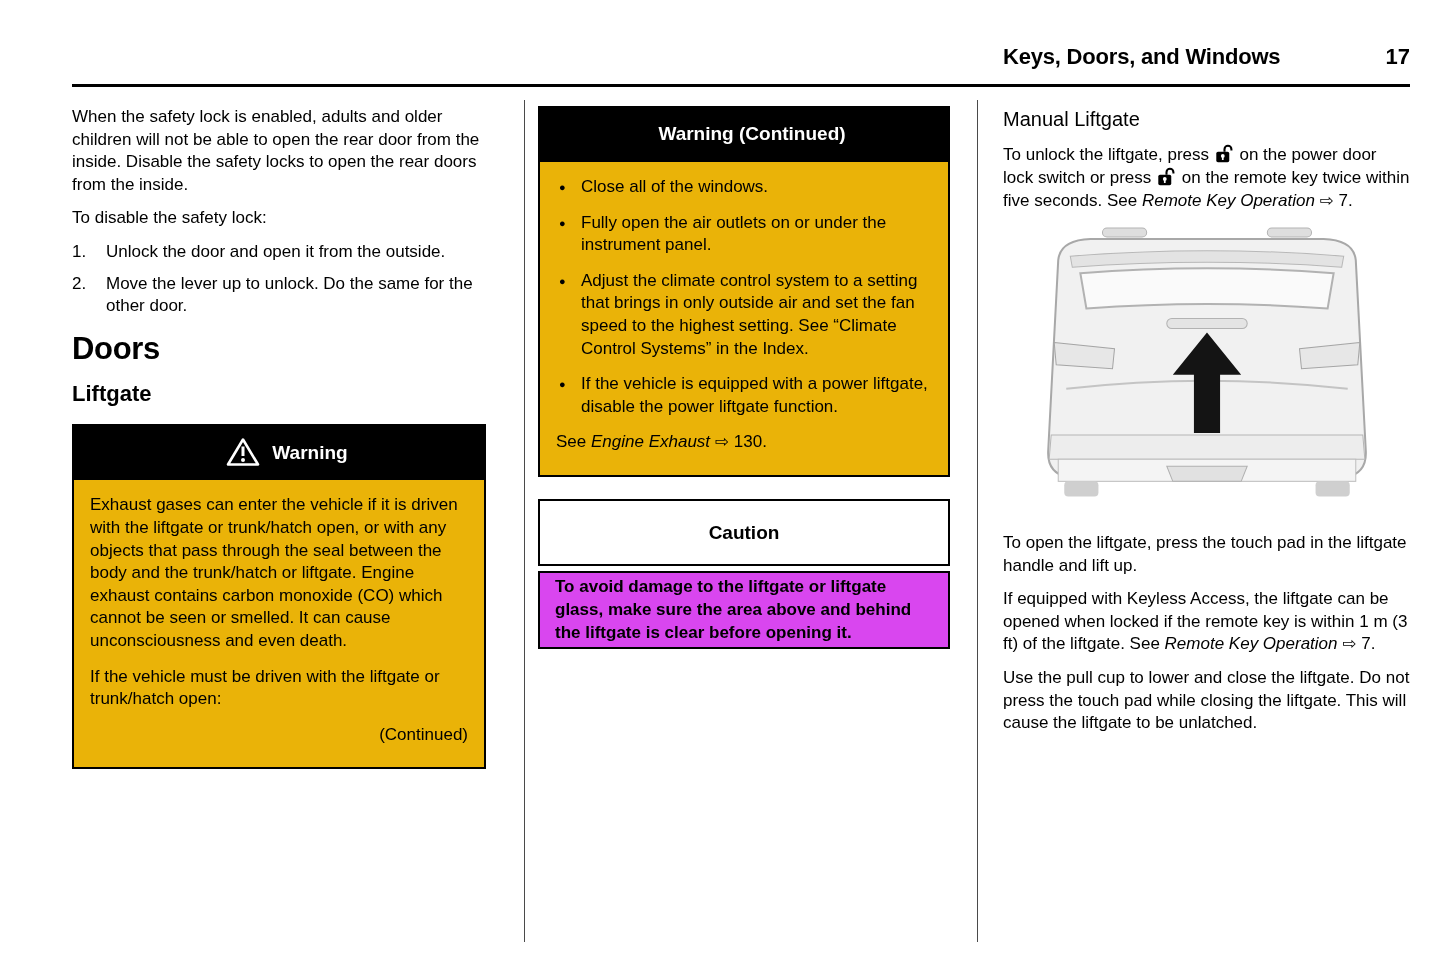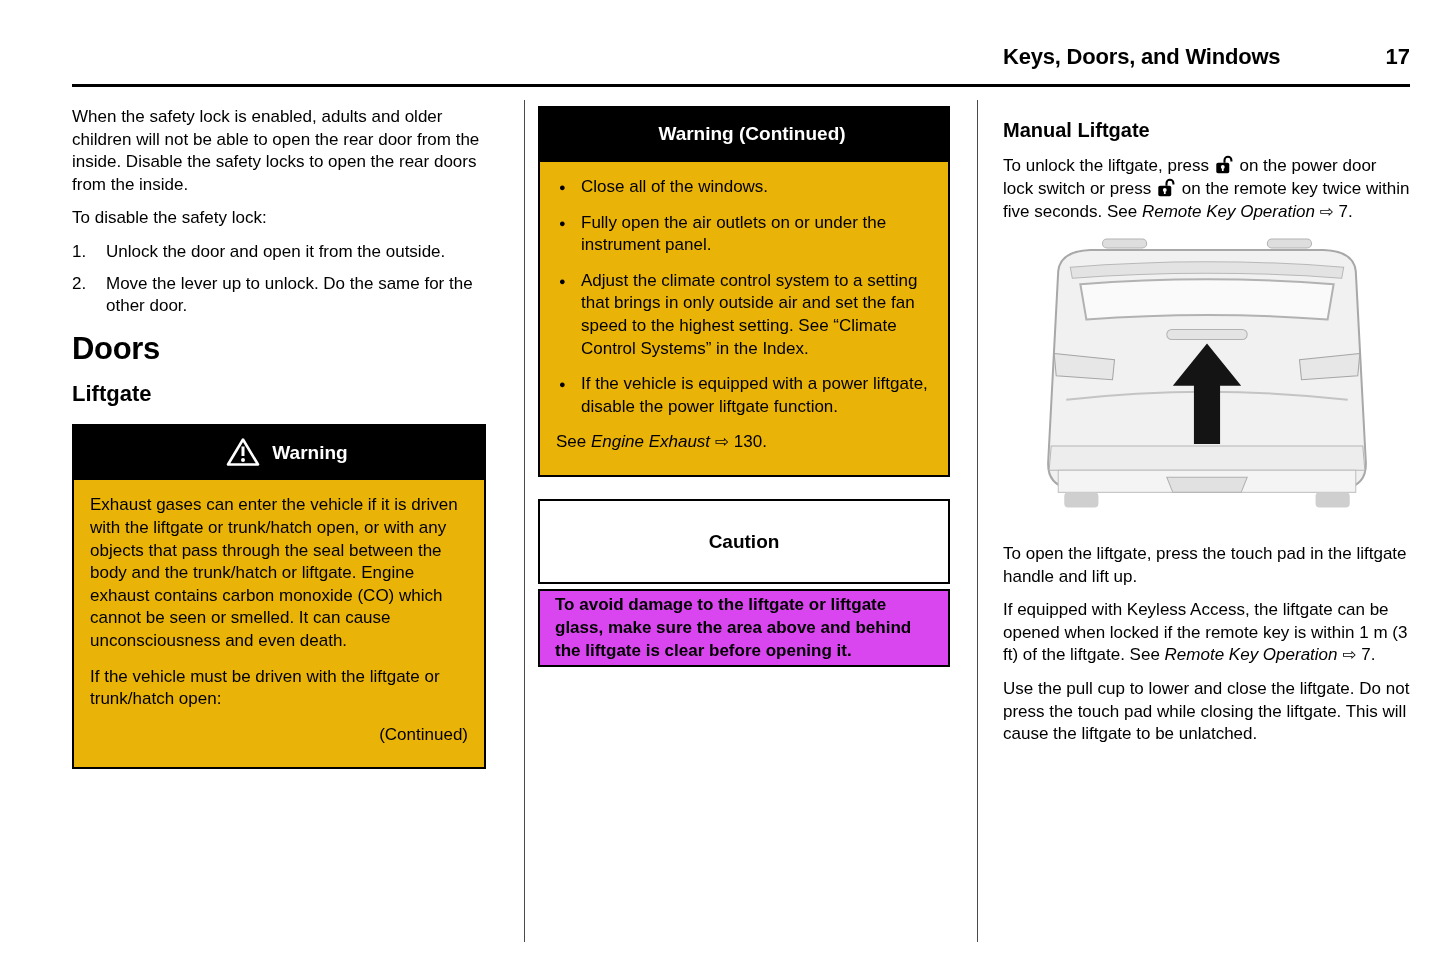--- a/index.html
+++ b/index.html
@@ -33,21 +33,21 @@
 
   
   .steps { margin:2px 0 10px 0; }
   .step { display:flex; margin-bottom:9px; }
   .step-num { flex:none; width:34px; }
   .step-text { flex:1; }
 
   
   .h1 { font-size:31px; font-weight:bold; margin:10px 0 10px; letter-spacing:-0.3px; }
   .h2 { font-size:22px; font-weight:bold; margin:2px 0 16px; }
-  .h3 { font-size:20px; font-weight:bold; margin:11px 0 10px; }
+  .h3 { font-size:20px; font-weight:normal; margin:0 0 10px; }
 
   
   .warnbox { margin-top:4px; }
   .warn-header {
     background:#000; color:#fff; font-weight:bold; font-size:19px;
     height:56px; display:flex; align-items:center; justify-content:center; gap:12px;padding-left:16px;
   }
   .warn-body { border:2px solid #000; border-top:none; padding:14px 16px 8px; background:#eab308; }
   .warn-body p { margin-bottom:13px; }
   .continued { text-align:right; margin-top:2px; }
@@ -57,21 +57,21 @@
   .bullets li { position:relative; padding-left:25px; margin-bottom:13px; }
   .bullets li::before { content:"●"; position:absolute; left:3px; top:4px; font-size:11px; }
 
   .see-ref { margin:6px 0 6px 0; }
   .ital { font-style:italic; }
 
   
   .caution { margin-top:22px; }
   .caution-title {
     border:2px solid #000; text-align:center; font-weight:bold; font-size:19px;
-    padding:28px 10px; background:#fff;
+    padding:19px 10px; background:#fff;
   }
   .caution-body { border:2px solid #000; margin-top:5px; padding:3px 15px; background:#d946ef;font-weight:bold; }
 
   
   .lock-icon { display:inline-block; width:19px; height:21px; vertical-align:-4px; margin:0 1px; }
   .tri-icon { width:34px; height:30px; display:block; }
 
   
   .figure { width:382px; margin:12px auto 16px; }
   .figure svg { display:block; width:100%; height:auto; }

